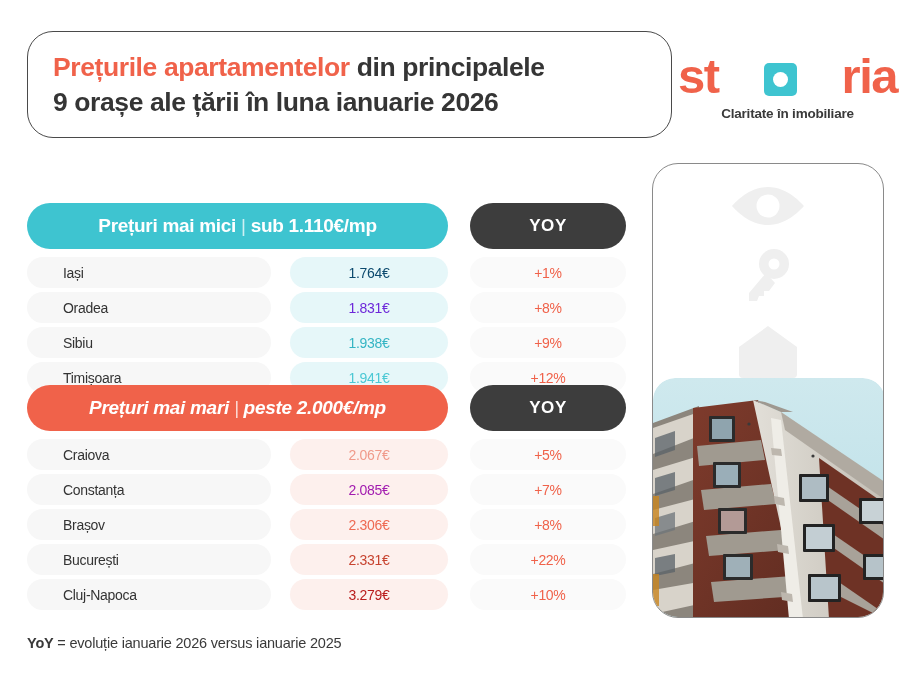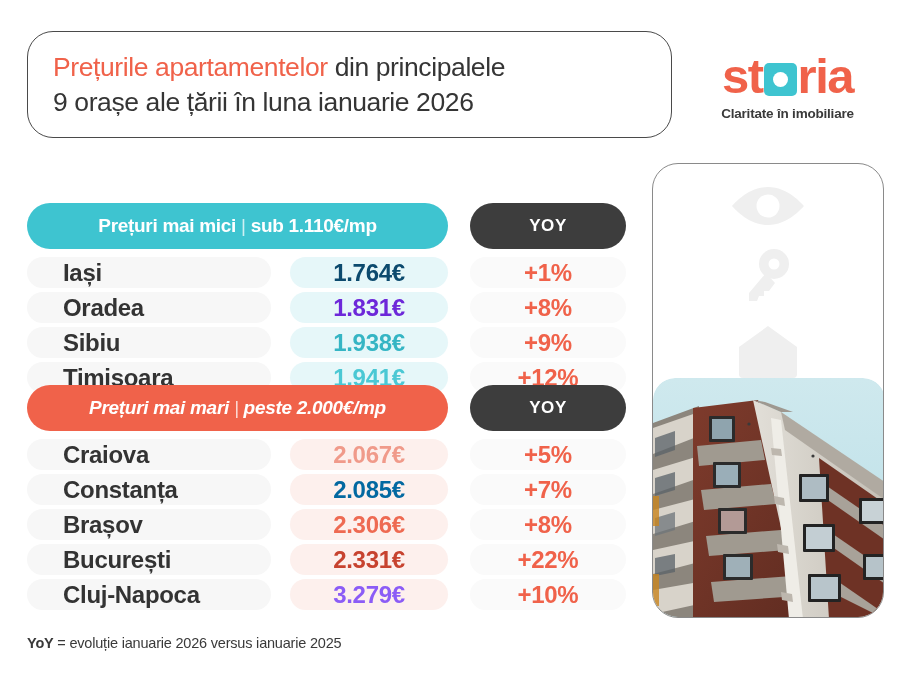--- a/index.html
+++ b/index.html
@@ -22,21 +22,21 @@
     height: 107px;
     border: 1.5px solid #4a4a4a;
     border-radius: 26px;
     background: #ffffff;
     display: flex;
     align-items: center;
     padding-left: 25px;
   }
   .title-text {
     font-size: 26.5px;
-    font-weight: 400;
+    font-weight: 700;
     line-height: 1.32;
     color: #353535;
     letter-spacing: -0.4px;
   }
   .title-accent { color: #F0624A; }
 
   
   .logo-box {
     position: absolute;
     left: 690px;
@@ -49,20 +49,21 @@
     justify-content: center;
   }
   .logo-word {
     display: flex;
     align-items: center;
     font-size: 49px;
     font-weight: 700;
     color: #F0624A;
     letter-spacing: -1.5px;
     line-height: 1;
+    gap: 44px;
   }
   .logo-o {
     width: 33px;
     height: 33px;
     background: #3EC4D0;
     border-radius: 5px;
     display: inline-flex;
     align-items: center;
     justify-content: center;
     margin: 6px 1px 0 1px;
@@ -130,22 +131,22 @@
     position: relative;
     height: 31px;
     margin-bottom: 4px;
   }
   .cell {
     position: absolute;
     height: 31px;
     border-radius: 16px;
     display: flex;
     align-items: center;
-    font-size: 24px;
-    font-weight: 700;
+    font-size: 14px;
+    font-weight: 400;
     letter-spacing: -0.3px;
   }
   .cell-city {
     left: 27px;
     width: 244px;
     background: #F7F7F7;
     color: #333333;
     padding-left: 36px;
   }
   .cell-price {
@@ -270,36 +271,36 @@
     <div class="yoy-pill">YOY</div>
   </div>
 
   <div class="row">
     <div class="cell cell-city">Craiova</div>
     <div class="cell cell-price coral-bg" style="color:#F09A8A">2.067€</div>
     <div class="cell cell-yoy">+5%</div>
   </div>
   <div class="row">
     <div class="cell cell-city">Constanța</div>
-    <div class="cell cell-price coral-bg" style="color:#0369a1">2.085€</div>
+    <div class="cell cell-price coral-bg" style="color:#a21caf">2.085€</div>
     <div class="cell cell-yoy">+7%</div>
   </div>
   <div class="row">
     <div class="cell cell-city">Brașov</div>
     <div class="cell cell-price coral-bg" style="color:#EE6A52">2.306€</div>
     <div class="cell cell-yoy">+8%</div>
   </div>
   <div class="row">
     <div class="cell cell-city">București</div>
     <div class="cell cell-price coral-bg" style="color:#C7432F">2.331€</div>
     <div class="cell cell-yoy">+22%</div>
   </div>
   <div class="row">
     <div class="cell cell-city">Cluj-Napoca</div>
-    <div class="cell cell-price coral-bg" style="color:#8b5cf6">3.279€</div>
+    <div class="cell cell-price coral-bg" style="color:#b91c1c">3.279€</div>
     <div class="cell cell-yoy">+10%</div>
   </div>
 </div>
 
 <div class="footnote">
   <b>YoY</b><span> = evoluție ianuarie 2026 versus ianuarie 2025</span>
 </div>
 
 <div class="right-panel">
 

